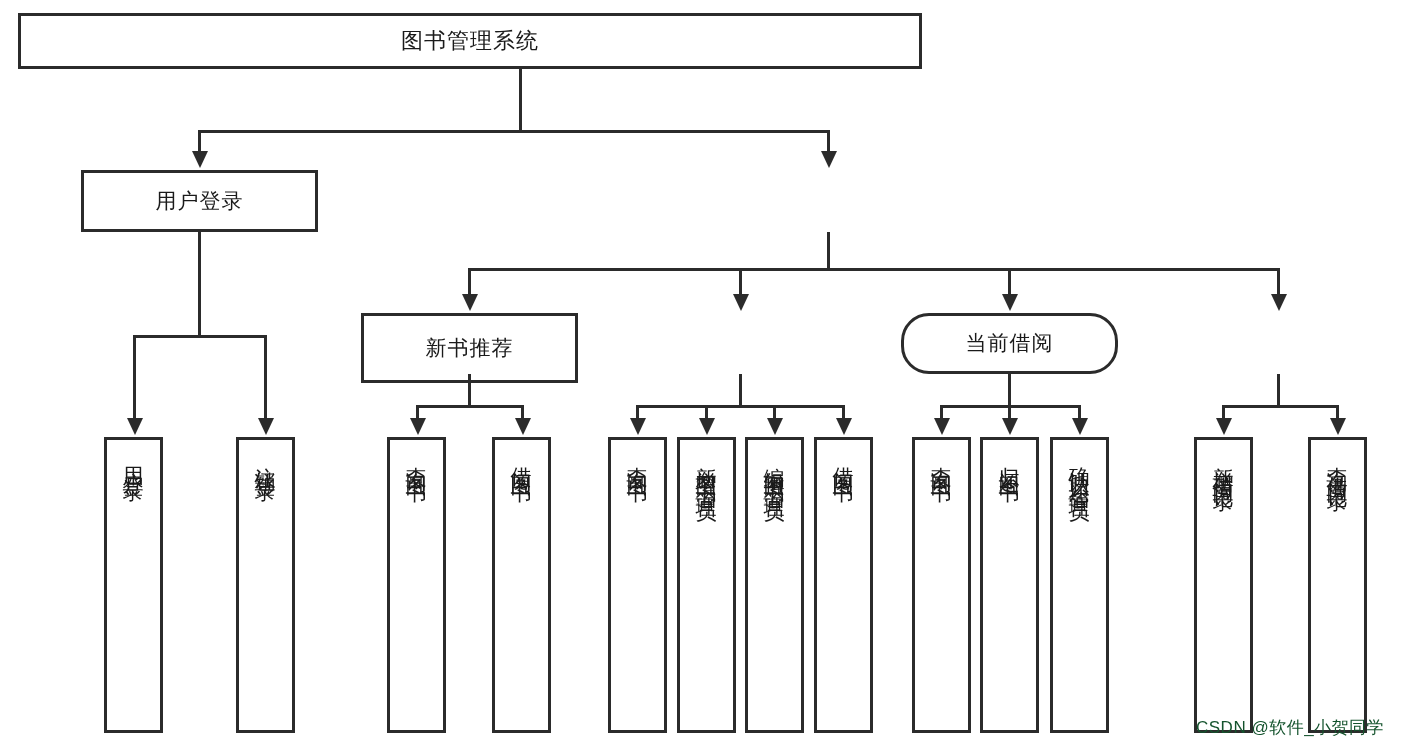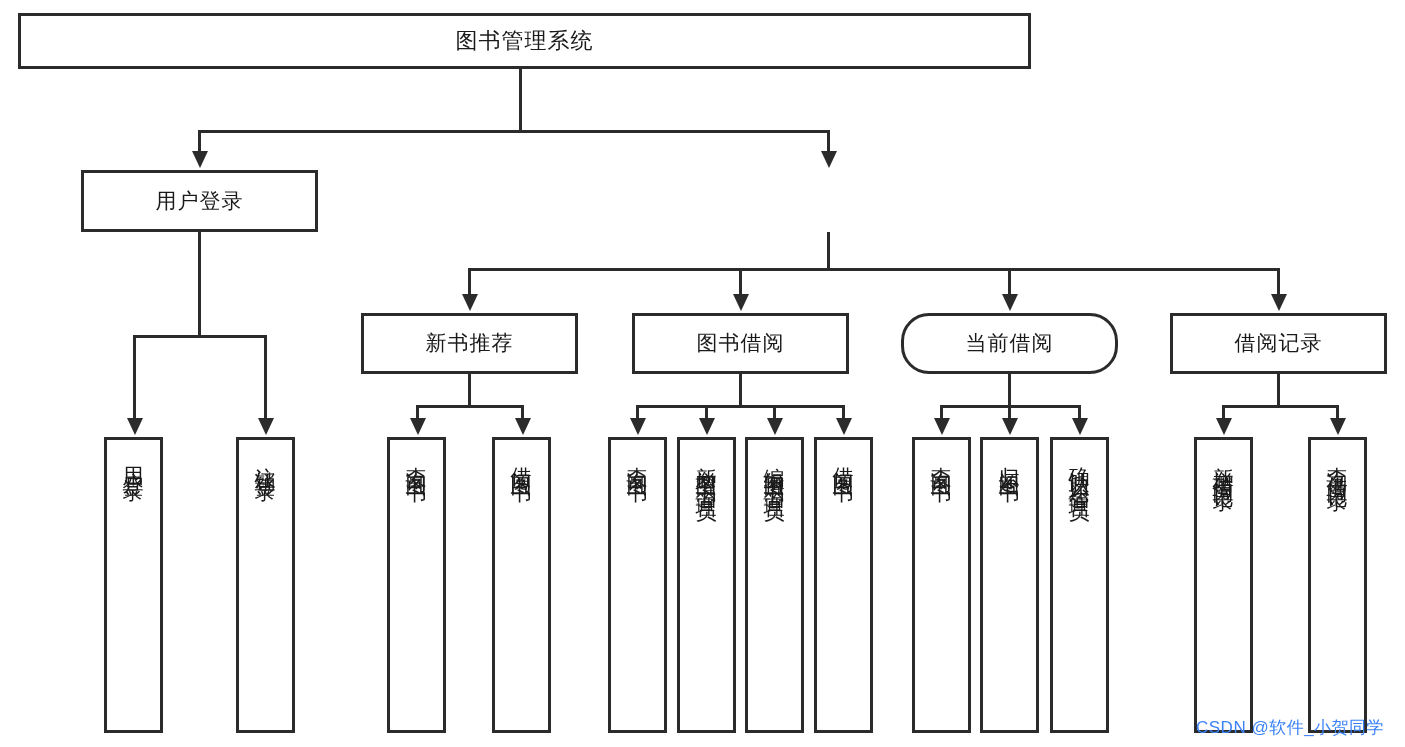--- a/index.html
+++ b/index.html
@@ -72,31 +72,31 @@
     height: 0;
     border-left: 8px solid transparent;
     border-right: 8px solid transparent;
     border-top: 17px solid #2b2b2b;
   }
 
   
   #watermark {
     position: absolute;
     font-size: 17px;
-    color: #3b82f6;
+    color: #14532d;
     white-space: nowrap;
     letter-spacing: 0.5px;
   }
 </style>
 </head>
 <body>
 
 <div id="canvas">
 
-  <div class="node root" style="left:18px; top:13px; width:1013px; height:56px;">
+  <div class="node root" style="left:18px; top:13px; width:904px; height:56px;">
     <span class="label">图书管理系统</span>
   </div>
 
   <div class="vline" style="left:519px; top:69px; width:3px; height:63px;"></div>
 
   <div class="hline" style="left:198px; top:130px; width:632px; height:3px;"></div>
 
   <div class="vline" style="left:198px; top:130px; width:3px; height:23px;"></div>
   <div class="arrow" style="left:192px; top:151px;"></div>
 
@@ -123,31 +123,25 @@
 
   <div class="vline" style="left:739px; top:268px; width:3px; height:28px;"></div>
   <div class="arrow" style="left:733px; top:294px;"></div>
 
   <div class="vline" style="left:1008px; top:268px; width:3px; height:28px;"></div>
   <div class="arrow" style="left:1002px; top:294px;"></div>
 
   <div class="vline" style="left:1277px; top:268px; width:3px; height:28px;"></div>
   <div class="arrow" style="left:1271px; top:294px;"></div>
 
-  <div class="node level3" style="left:361px; top:313px; width:217px; height:61px;">
+  <div class="node level3" style="left:361px; top:313px; width:217px; height:70px;">
     <span class="label">新书推荐</span>
-  </div>
-  <div class="node level3" style="left:632px; top:313px; width:217px; height:61px;">
-    <span class="label">图书借阅</span>
   </div>
   <div class="node level3" style="left:901px; top:313px; width:217px; height:61px;border-radius:28px;">
     <span class="label">当前借阅</span>
-  </div>
-  <div class="node level3" style="left:1170px; top:313px; width:217px; height:61px;">
-    <span class="label">借阅记录</span>
   </div>
 
   <div class="vline" style="left:468px; top:374px; width:3px; height:33px;"></div>
   <div class="hline" style="left:416px; top:405px; width:108px; height:3px;"></div>
   <div class="vline" style="left:416px; top:405px; width:3px; height:15px;"></div>
   <div class="arrow" style="left:410px; top:418px;"></div>
   <div class="vline" style="left:521px; top:405px; width:3px; height:15px;"></div>
   <div class="arrow" style="left:515px; top:418px;"></div>
 
   <div class="vline" style="left:739px; top:374px; width:3px; height:33px;"></div>

